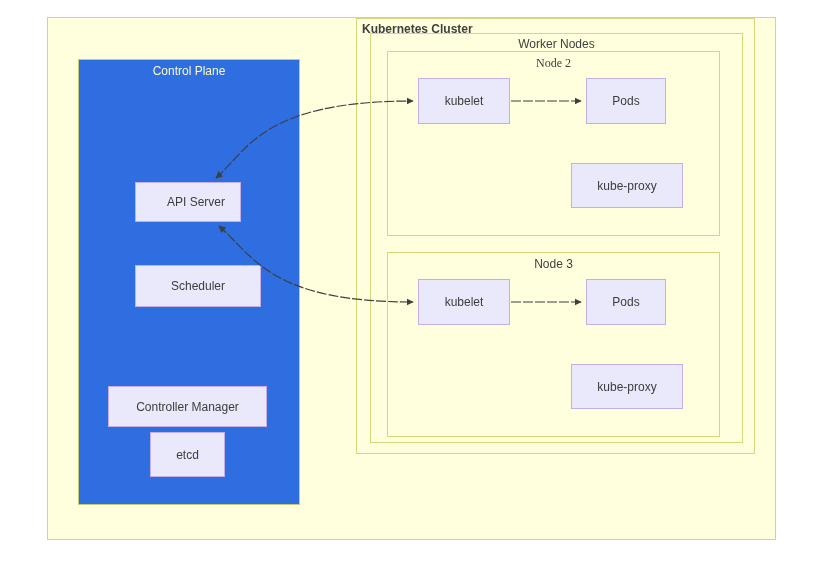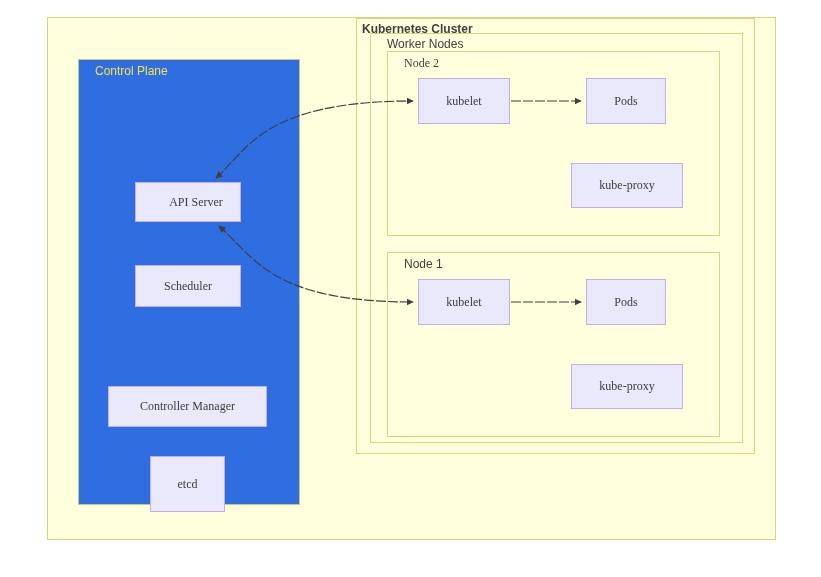--- a/index.html
+++ b/index.html
@@ -43,44 +43,43 @@
 
   
   .label {
     position: absolute;
     font-size: 12px;
     color: #404040;
     white-space: nowrap;
     line-height: 14px;
   }
   .label-center {
-    left: 16px;
+    left: 0;
     right: 0;
-    text-align: left;
+    text-align: center;
   }
   .label-left {
     text-align: left;
   }
   .label-light {
-    color: #fde047;
+    color: #fef9c3;
   }
 
   
   .component {
     position: absolute;
     box-sizing: border-box;
     background: #e9e9fb;
     border: 1px solid #c5aee6;
     display: flex;
     align-items: center;
     justify-content: center;
     font-size: 12px;
     color: #3d3d3d;
     text-align: center;
-    font-family: Liberation Serif, serif;
   }
 
   
   .edges {
     position: absolute;
     left: 0;
     top: 0;
     width: 821px;
     height: 577px;
     pointer-events: none;
@@ -99,34 +98,34 @@
 
   <div class="box plain-container" style="left:370px; top:33px; width:373px; height:410px;">
     <div class="label label-center" style="top:3px;">Worker Nodes</div>
   </div>
 
   <div class="box node-container" style="left:387px; top:51px; width:333px; height:185px;">
     <div class="label label-center" style="top:4px;font-family:Liberation Serif, serif;">Node 2</div>
   </div>
 
   <div class="box node-container" style="left:387px; top:252px; width:333px; height:185px;">
-    <div class="label label-center" style="top:4px;">Node 1</div>
+    <div class="label label-center" style="top:4px;">Node 3</div>
   </div>
 
   <div class="box control-plane" style="left:78px; top:59px; width:222px; height:446px;">
     <div class="label label-center label-light" style="top:4px;">Control Plane</div>
   </div>
 
   <div class="component" style="left:135px; top:182px; width:106px; height:40px;padding-left:16px;">API Server</div>
 
-  <div class="component" style="left:135px; top:265px; width:106px; height:42px;">Scheduler</div>
+  <div class="component" style="left:135px; top:265px; width:126px; height:42px;">Scheduler</div>
 
   <div class="component" style="left:108px; top:350px; width:159px; height:41px;margin-top:36px;">Controller Manager</div>
 
-  <div class="component" style="left:150px; top:456px; width:75px; height:56px;">etcd</div>
+  <div class="component" style="left:150px; top:432px; width:75px; height:45px;">etcd</div>
 
   <div class="component" style="left:418px; top:78px; width:92px; height:46px;">kubelet</div>
 
   <div class="component" style="left:586px; top:78px; width:80px; height:46px;">Pods</div>
 
   <div class="component" style="left:571px; top:163px; width:112px; height:45px;">kube-proxy</div>
 
   <div class="component" style="left:418px; top:279px; width:92px; height:46px;">kubelet</div>
 
   <div class="component" style="left:586px; top:279px; width:80px; height:46px;">Pods</div>

